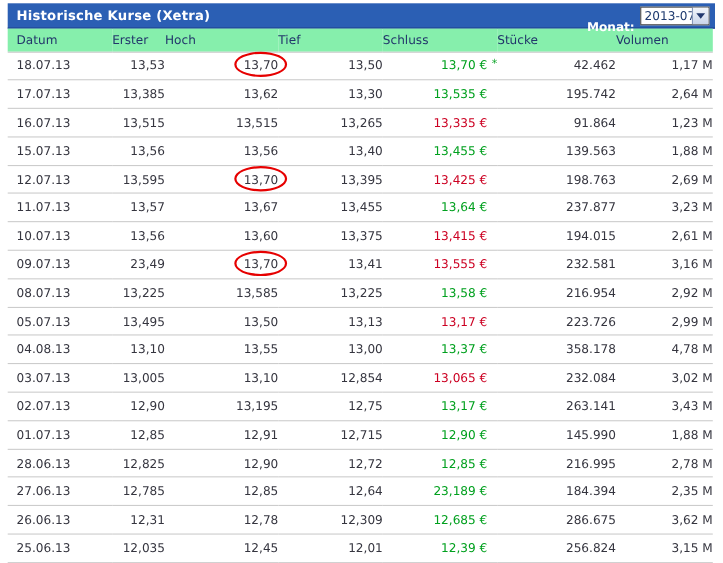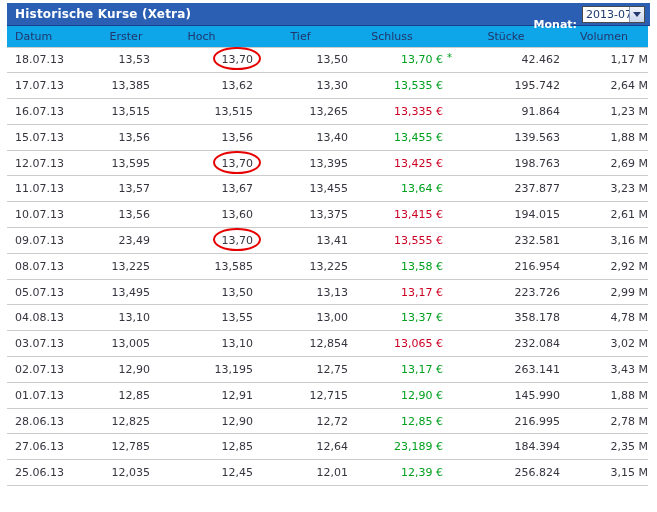--- a/index.html
+++ b/index.html
@@ -18,22 +18,22 @@
   .combo-value { width:46px; font-size:11px; color:#1e3a6e; padding:1px 2px 0 3px;
                  white-space:nowrap; overflow:hidden; }
   .combo-btn { width:15px; border-left:1px solid #8899bb;
                background:linear-gradient(#f2f5fb,#c9d5ea);
                display:flex; align-items:center; justify-content:center; }
   .tri { width:0; height:0; border-left:4px solid transparent;
          border-right:4px solid transparent; border-top:5px solid #22386e; }
 
   
   table { border-collapse:collapse; table-layout:fixed; width:641px; }
-  thead tr { height:21px; background:#0ea5e9; }
-  th { font-size:11px; font-weight:normal; color:#22366b; text-align:center;
+  thead tr { height:21px; background:#86efac; }
+  th { font-size:11px; font-weight:normal; color:#22366b; text-align:left;
        vertical-align:middle; white-space:nowrap; }
   th.c-datum { text-align:left; padding-left:8px; }
   th.c-schluss { padding-right:16px; }
   tbody tr { height:25.8px; }
   tbody td { border-top:1px solid #cccccc; font-size:11px; color:#35353f;
              text-align:right; vertical-align:middle; white-space:nowrap; }
   table { border-bottom:1px solid #cccccc; }
   td.c-datum { text-align:left; padding-left:8px; }
   td.c-schluss { padding-right:0; }
   .sv.up { color:#00a01e; }
@@ -222,20 +222,29 @@
         <tr>
           <td class="c-datum"><span>27.06.13</span></td>
           <td class="c-erster"><span>12,785</span></td>
           <td class="c-hoch"><span>12,85</span></td>
           <td class="c-tief"><span>12,64</span></td>
           <td class="c-schluss"><span class="sv up">23,189 €</span><span class="star"></span></td>
           <td class="c-stuecke"><span>184.394</span></td>
           <td class="c-volumen"><span>2,35 M</span></td>
         </tr>
         <tr>
+          <td class="c-datum"><span>26.06.13</span></td>
+          <td class="c-erster"><span>12,31</span></td>
+          <td class="c-hoch"><span>12,78</span></td>
+          <td class="c-tief"><span>12,309</span></td>
+          <td class="c-schluss"><span class="sv up">12,685 €</span><span class="star"></span></td>
+          <td class="c-stuecke"><span>286.675</span></td>
+          <td class="c-volumen"><span>3,62 M</span></td>
+        </tr>
+        <tr>
           <td class="c-datum"><span>25.06.13</span></td>
           <td class="c-erster"><span>12,035</span></td>
           <td class="c-hoch"><span>12,45</span></td>
           <td class="c-tief"><span>12,01</span></td>
           <td class="c-schluss"><span class="sv up">12,39 €</span><span class="star"></span></td>
           <td class="c-stuecke"><span>256.824</span></td>
           <td class="c-volumen"><span>3,15 M</span></td>
         </tr>
       </tbody>
   </table>

